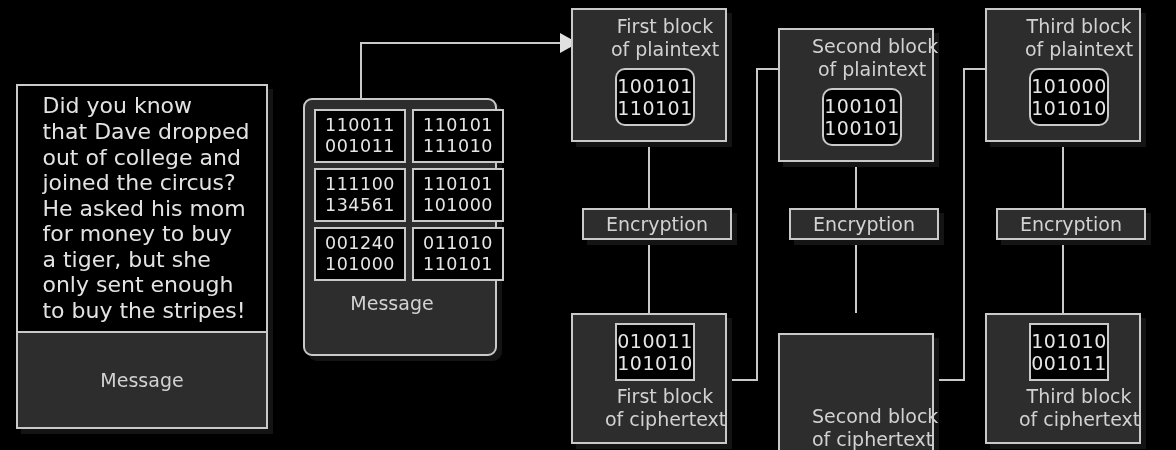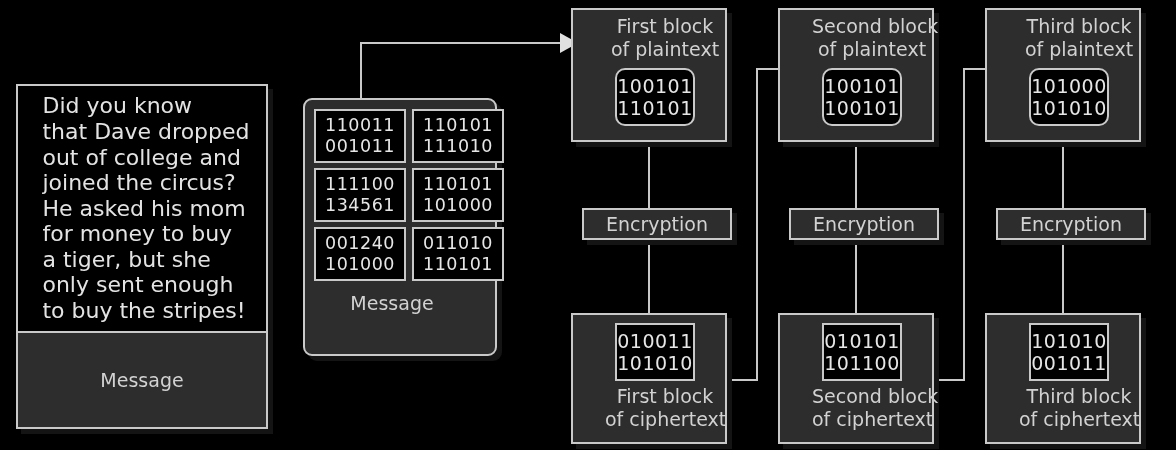--- a/index.html
+++ b/index.html
@@ -71,21 +71,21 @@
     display:flex;align-items:center;justify-content:center;
     font-size:19px;color:#d2d2d2;margin-left:8px;
   }
   .col-plain .cap{position:absolute;left:0;right:0;top:5px;}
   .col-plain .binbox{position:absolute;left:42px;top:58px;width:80px;height:58px;border-radius:10px;}
   .col-cipher .binbox{position:absolute;left:42px;top:8px;width:80px;height:58px;}
   .col-cipher .cap{position:absolute;left:0;right:0;top:70px;}
 
   
   #plain-1,#cipher-1{left:571px;}  #enc-1{left:574px;}
-  #plain-2,#cipher-2{left:778px;}  #enc-2{left:781px;}
+  #plain-2,#cipher-2{left:778px;margin-top:20px;}  #enc-2{left:781px;}
   #plain-3,#cipher-3{left:985px;}  #enc-3{left:988px;}
 
   
   #wires{position:absolute;left:0;top:0;width:1176px;height:450px;pointer-events:none;}
 </style>
 </head>
 <body>
 
 <div class="stage">
 
@@ -165,22 +165,20 @@
   </div>
 
   <div class="panel col-plain" id="plain-2">
     <div class="cap">Second block
 of plaintext</div>
     <div class="binbox">100101
 100101</div>
   </div>
   <div class="panel col-enc" id="enc-2">Encryption</div>
   <div class="panel col-cipher" id="cipher-2">
-    <div class="binbox">010101
-101100</div>
     <div class="cap">Second block
 of ciphertext</div>
   </div>
 
   <div class="panel col-plain" id="plain-3">
     <div class="cap">Third block
 of plaintext</div>
     <div class="binbox">101000
 101010</div>
   </div>

